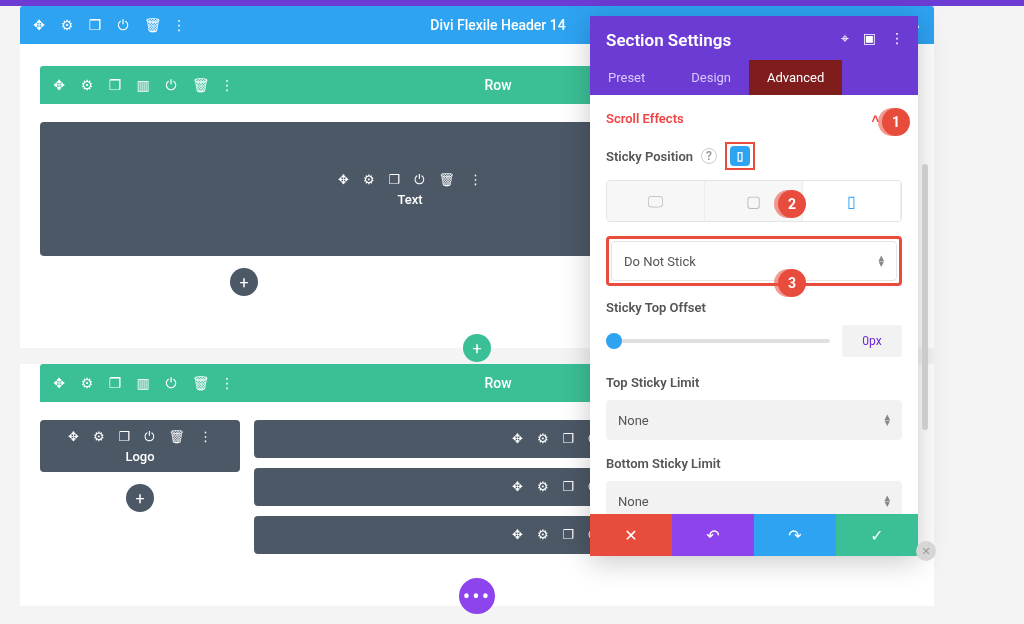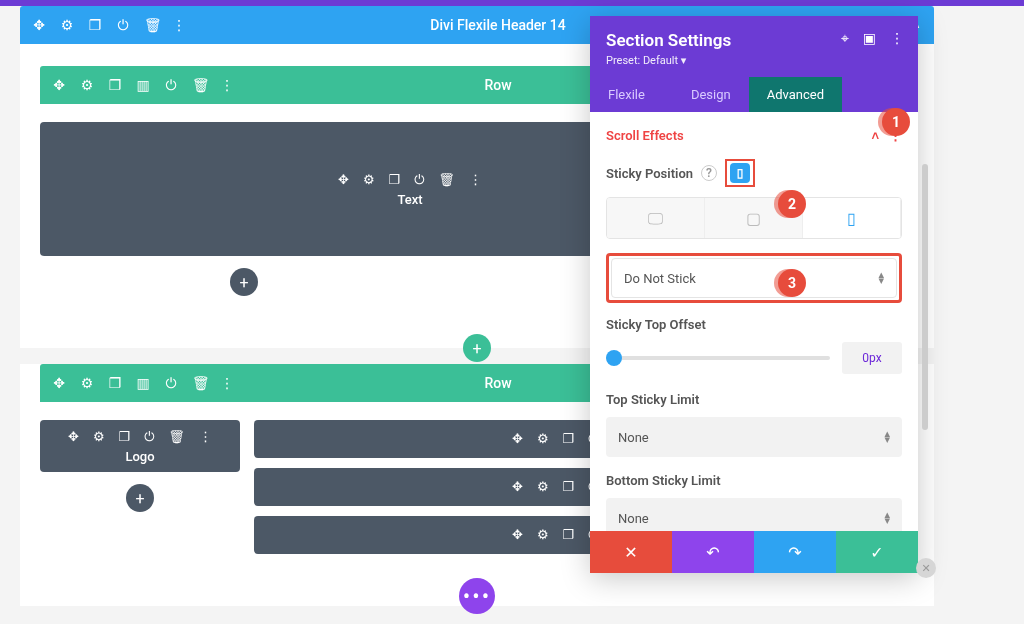--- a/index.html
+++ b/index.html
@@ -31,21 +31,21 @@
   .more-fab{position:absolute;bottom:10px;left:50%;transform:translateX(-50%);width:36px;height:36px;border-radius:18px;background:#8e44ec;color:#fff;display:flex;align-items:center;justify-content:center;font-size:22px;letter-spacing:2px;}
 
   
   .panel{ position:absolute; top:16px; right:106px; width:328px; background:#fff; box-shadow:0 6px 28px rgba(0,0,0,.22); z-index:20; display:flex; flex-direction:column;}
   .phead{ background:#6c3bd4; color:#fff; padding:14px 16px 10px; }
   .phead h3{ font-size:17px;font-weight:600;}
   .phead .preset{font-size:11px;margin-top:4px;opacity:.9;}
   .phead-icons{position:absolute;right:14px;top:14px;display:flex;gap:14px;font-size:14px;}
   .ptabs{display:flex;background:#6c3bd4;}
   .ptab{flex:0 0 auto;padding:10px 18px;font-size:13px;color:#d9c9ff;position:relative;}
-  .ptab.active{background:#0f766e;color:#fff;}
+  .ptab.active{background:#7f1d1d;color:#fff;}
   .ptab:nth-child(2){margin-left:10px;}
   .badge-step{position:absolute;width:28px;height:28px;background:#e74c3c;border-radius:14px;color:#fff;font-size:14px;font-weight:700;display:flex;align-items:center;justify-content:center;z-index:30;box-shadow:-4px 0 0 rgba(231,76,60,.55);}
   .pbody{padding:16px 16px 4px;max-height:460px;overflow:hidden;}
   .sec-title{display:flex;align-items:center;justify-content:space-between;margin-bottom:16px;}
   .sec-title span{color:#ef4444;font-size:13px;font-weight:600;}
   .sec-title .r{display:flex;gap:10px;color:#2ea3f2;font-size:14px;}
   .field-label{font-size:13px;color:#555;font-weight:600;margin-bottom:10px;display:flex;align-items:center;gap:8px;}
   .help{color:#999;font-size:12px;border:1px solid #ccc;width:16px;height:16px;border-radius:8px;display:flex;align-items:center;justify-content:center;}
   .dev-highlight{border:2px solid #e74c3c;padding:2px 3px;display:inline-flex;}
   .dev-highlight .devic{width:20px;height:20px;border-radius:4px;background:#2ea3f2;color:#fff;display:flex;align-items:center;justify-content:center;font-size:12px;}
@@ -196,29 +196,28 @@
       </div>
     </div>
   </div>
 
   <div class="more-fab">•••</div>
 </div>
 
 <div class="panel">
   <div class="phead">
     <h3>Section Settings</h3>
-    <div class="preset"><span>Preset: Default</span> ▾</div>
     <div class="phead-icons">
       <span>⌖</span>
       <span>▣</span>
       <span>⋮</span>
     </div>
   </div>
   <div class="ptabs">
-    <div class="ptab">Flexile</div>
+    <div class="ptab">Preset</div>
     <div class="ptab">Design</div>
     <div class="ptab active">Advanced</div>
   </div>
 
   <div class="pbody">
     <div class="sec-title">
       <span>Scroll Effects</span>
       <span class="r">
           <span>˄</span>
           <span>⋮</span>

